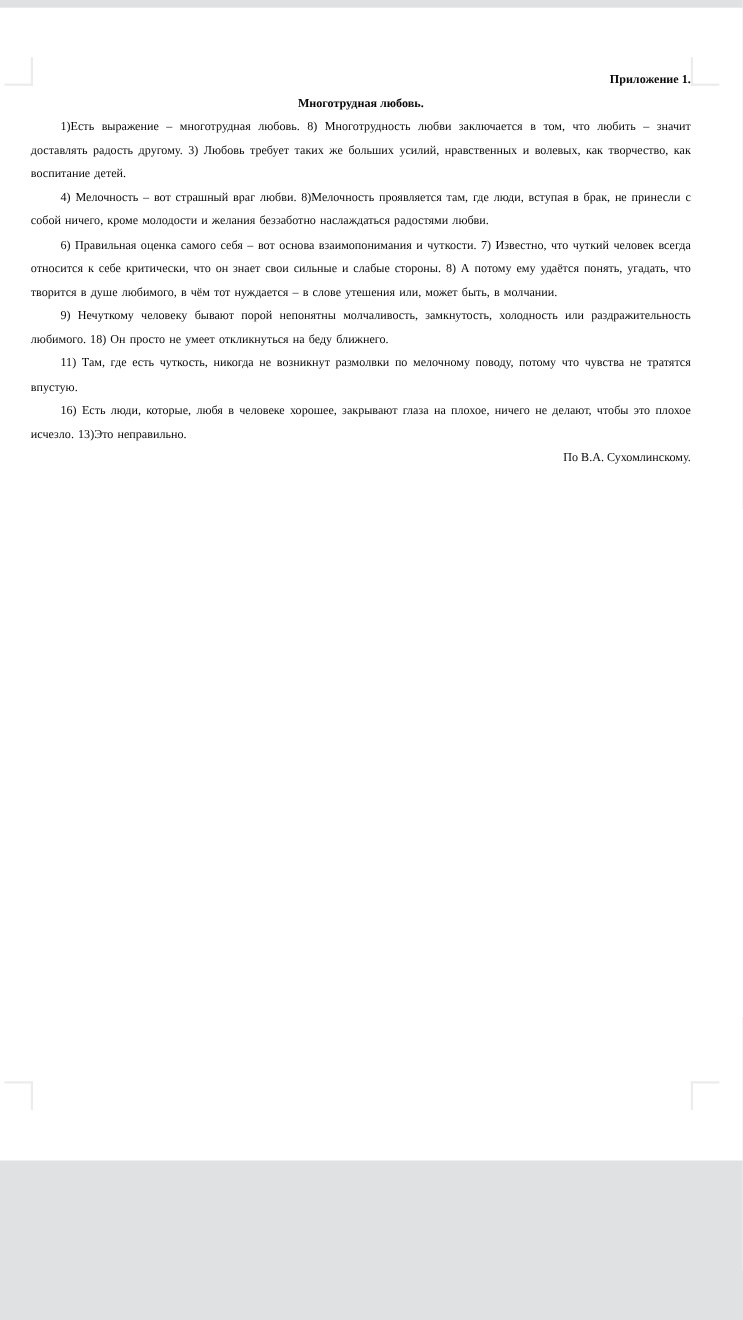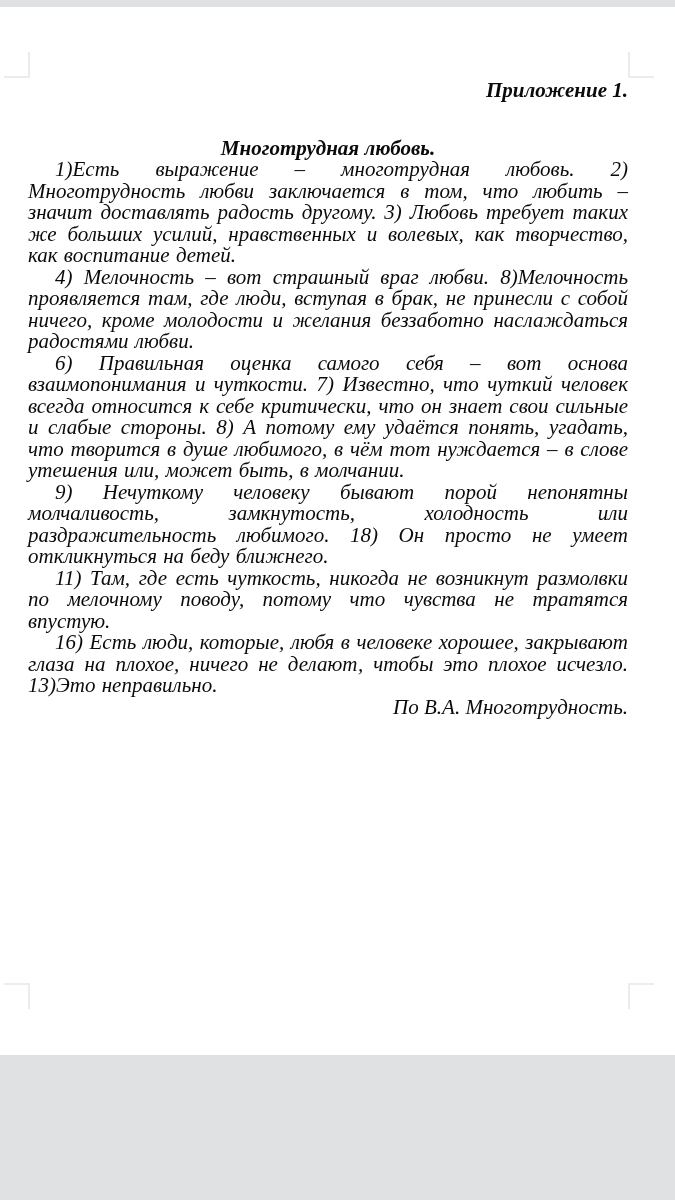--- a/index.html
+++ b/index.html
@@ -20,30 +20,29 @@
     width: 675px; height: 1048px;
     background: var(--page, #ffffff);
   }
   .crop { position: absolute; width: 24px; height: 24px; }
   .crop.tl { left: 4px;   top: 45px;  border-right: 2px solid var(--crop, #ececec); border-bottom: 2px solid var(--crop, #ececec); }
   .crop.tr { left: 628px; top: 45px;  border-left: 2px solid var(--crop, #ececec);  border-bottom: 2px solid var(--crop, #ececec); }
   .crop.bl { left: 4px;   top: 976px; border-right: 2px solid var(--crop, #ececec); border-top: 2px solid var(--crop, #ececec); }
   .crop.br { left: 628px; top: 976px; border-left: 2px solid var(--crop, #ececec);  border-top: 2px solid var(--crop, #ececec); }
   .content {
     position: absolute;
-    left: 28px; top: 73px;
+    left: 28px; top: 55px;
     width: 600px;
     color: var(--ink, #0a0a0a);
-    font-size: 21px;
+    font-size: 11px;
     line-height: 21.5px;
     text-rendering: optimizeLegibility;
-    font-style: italic;
   }
   .appendix  { text-align: right;  font-weight: bold; }
-  .doc-title { text-align: center; font-weight: bold; margin-top: 36px; }
+  .doc-title { text-align: center; font-weight: bold; }
   .content p {
     margin: 0;
     text-align: justify;
     text-indent: 27px;
     word-spacing: 1px;
   }
   .attribution { text-align: right; }
 </style>
 </head>
 <body>
@@ -51,22 +50,22 @@
 <div class="screen">
   <div class="page">
     <div class="crop tl"></div>
     <div class="crop tr"></div>
     <div class="crop bl"></div>
     <div class="crop br"></div>
 
     <div class="content">
       <div class="appendix">Приложение 1.</div>
       <div class="doc-title">Многотрудная любовь.</div>
-      <p>1)Есть выражение – многотрудная любовь. 2) Многотрудность любви заключается в том, что любить – значит доставлять радость другому. 3) Любовь требует таких же больших усилий, нравственных и волевых, как творчество, как воспитание детей.</p>
+      <p>1)Есть выражение – многотрудная любовь. 8) Многотрудность любви заключается в том, что любить – значит доставлять радость другому. 3) Любовь требует таких же больших усилий, нравственных и волевых, как творчество, как воспитание детей.</p>
       <p>4) Мелочность – вот страшный враг любви. 8)Мелочность проявляется там, где люди, вступая в брак, не принесли с собой ничего, кроме молодости и желания беззаботно наслаждаться радостями любви.</p>
       <p>6) Правильная оценка самого себя – вот основа взаимопонимания и чуткости. 7) Известно, что чуткий человек всегда  относится к себе критически, что он знает свои сильные и слабые стороны. 8) А потому ему удаётся понять, угадать, что творится в душе любимого, в чём тот нуждается – в слове утешения или, может быть, в молчании.</p>
       <p>9) Нечуткому человеку бывают порой непонятны молчаливость, замкнутость, холодность или раздражительность любимого. 18) Он просто не умеет откликнуться на беду ближнего.</p>
       <p>11) Там, где есть чуткость, никогда не возникнут размолвки по мелочному поводу, потому что чувства не тратятся впустую.</p>
       <p>16) Есть люди, которые, любя в человеке хорошее, закрывают глаза на плохое, ничего не делают, чтобы это плохое исчезло. 13)Это неправильно.</p>
-      <div class="attribution">По В.А. Многотрудность.</div>
+      <div class="attribution">По В.А. Сухомлинскому.</div>
     </div>
   </div>
 </div>
 
 </body></html>

